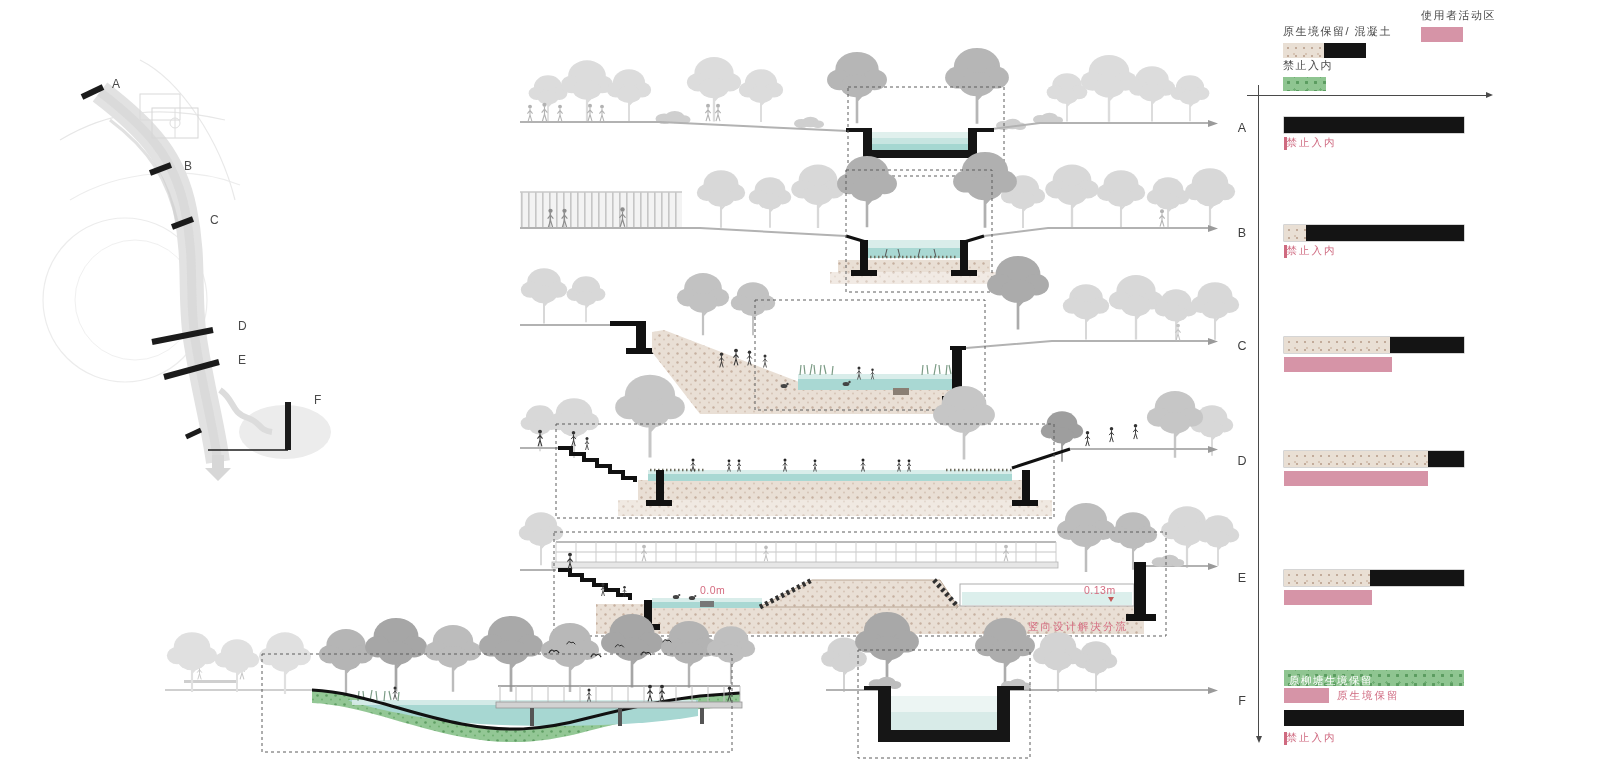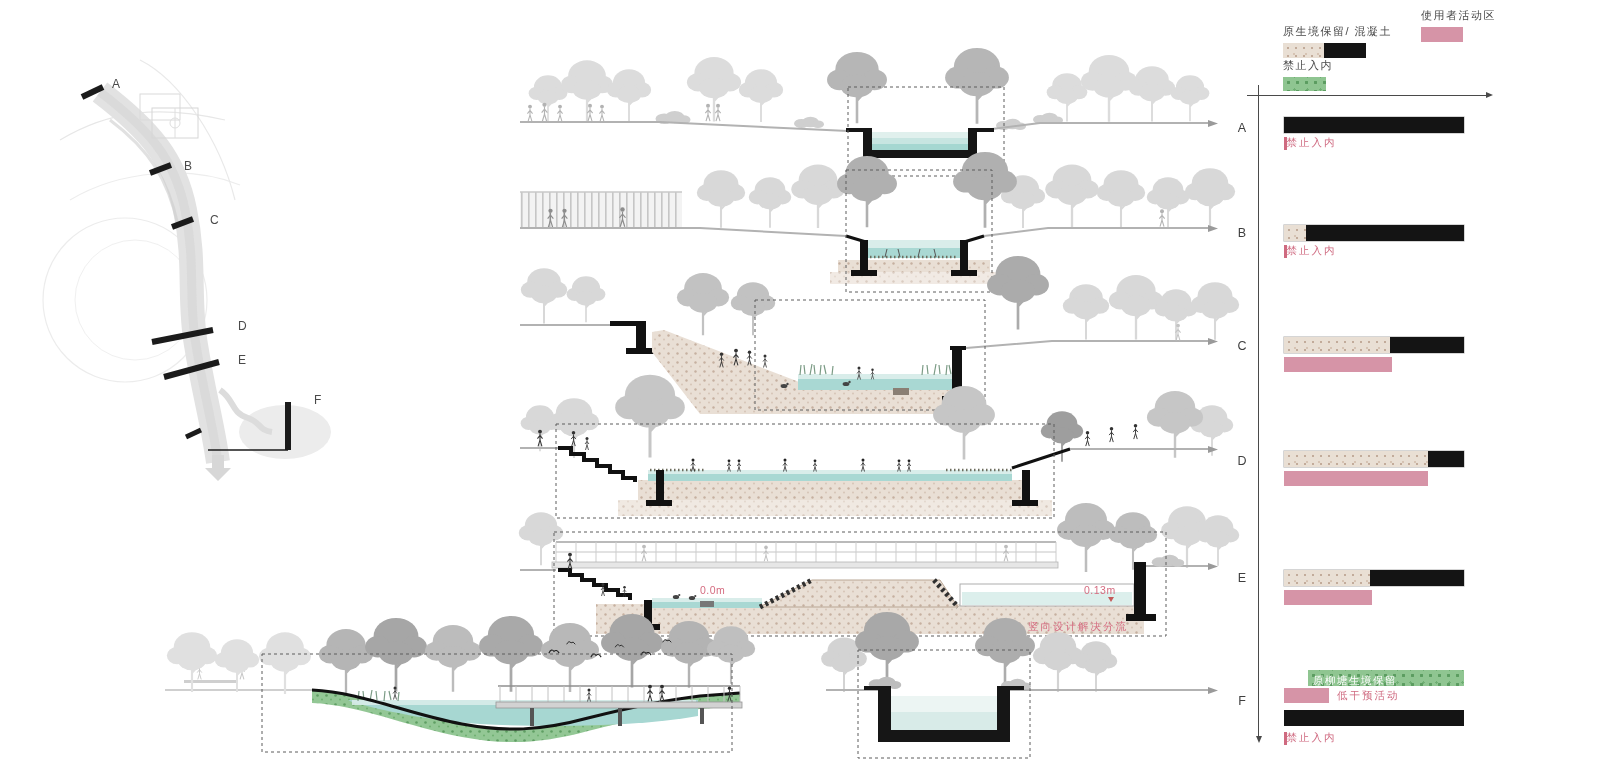--- a/index.html
+++ b/index.html
@@ -493,28 +493,28 @@
 
   <div class="abs bar bar-outline" style="left:1284px;top:570px">
     <div class="seg seg-nat" style="width: 48%;"></div>
     <div class="seg seg-con" style="width: 52%;"></div>
   </div>
   <div class="abs bar bar2" style="left:1284px;top:590px">
     <div class="seg seg-act" style="width: 49%;"></div>
   </div>
 
   <div class="abs bar" style="left:1284px;top:670px">
-    <div class="seg seg-hab" style="width: 100%; margin-left: 24px;">
+    <div class="seg seg-hab" style="width: 100%;">
       <span class="hab-label">原柳塘生境保留</span>
     </div>
   </div>
   <div class="abs bar bar2" style="left:1284px;top:688px">
     <div class="seg seg-act" style="width: 25%;"></div>
   </div>
-  <span class="abs pinktxt" style="left:1337px;top:689px">低干预活动</span>
+  <span class="abs pinktxt" style="left:1337px;top:689px">原生境保留</span>
   <div class="abs bar" style="left:1284px;top:710px">
     <div class="seg seg-con" style="width: 100%;"></div>
   </div>
   <div class="abs note" style="left:1284px;top:731px">
     <span class="tick"></span>
     <span>禁止入内</span>
   </div>
 
 </div>
 

